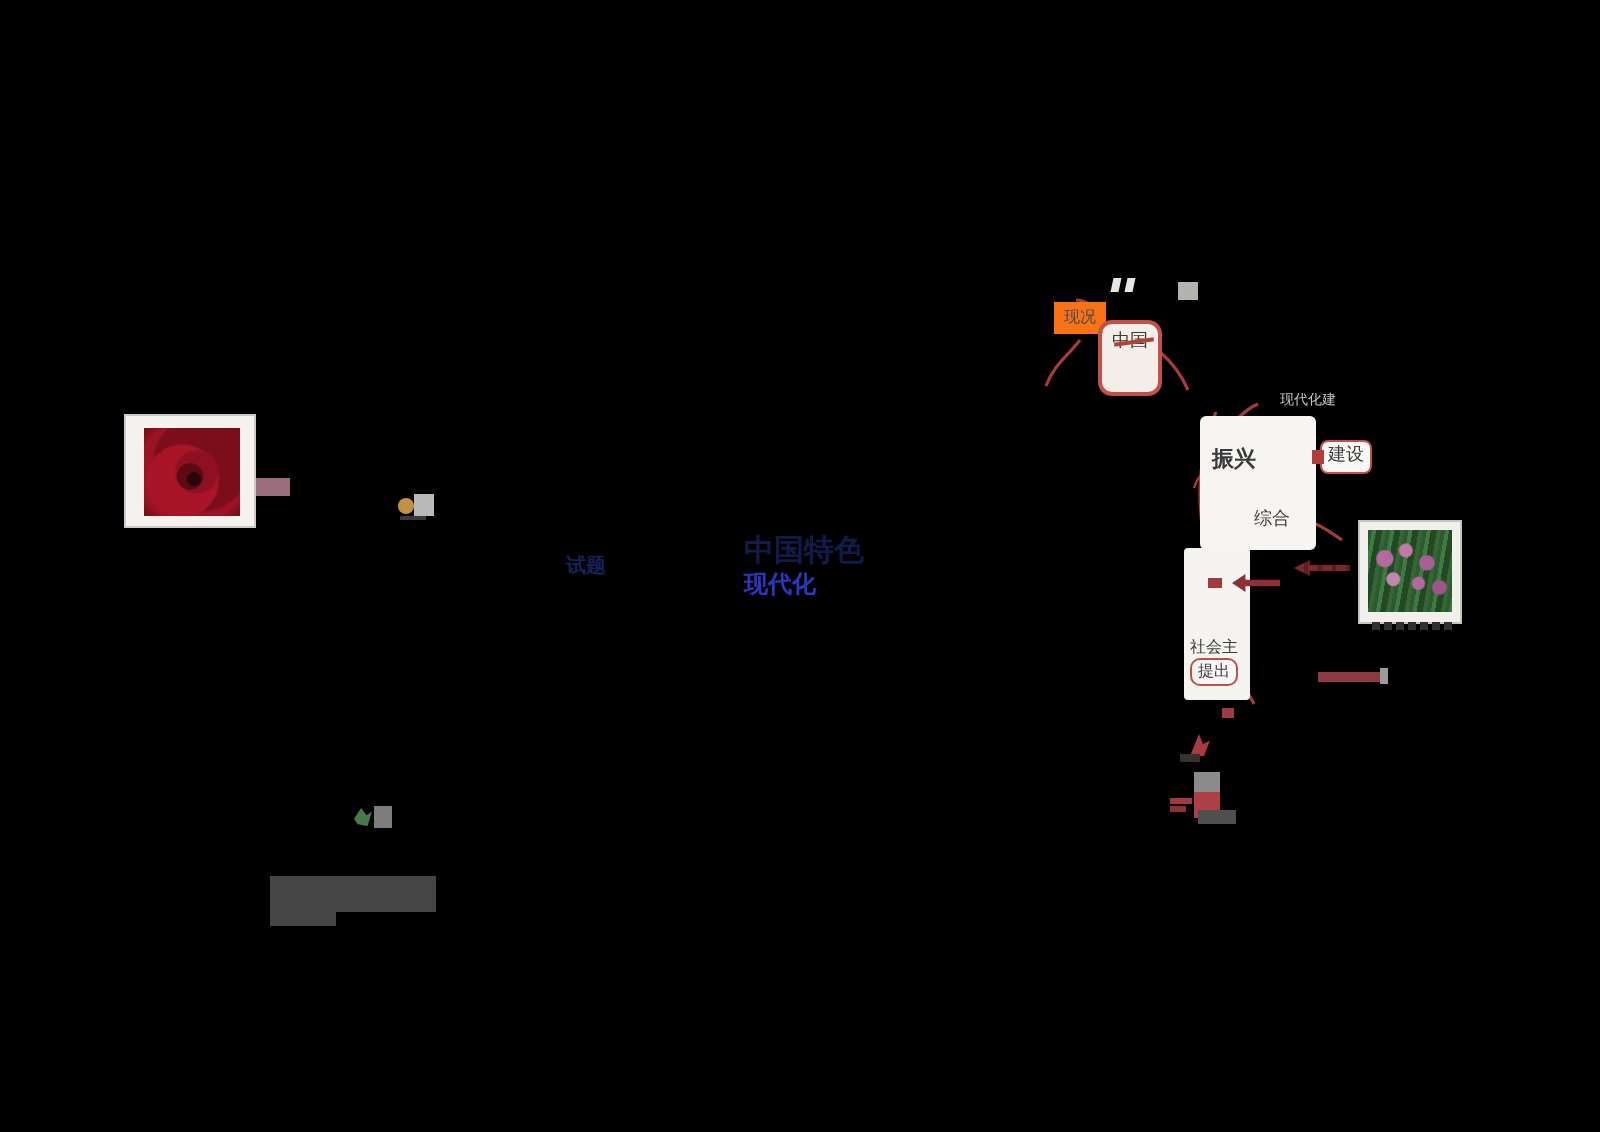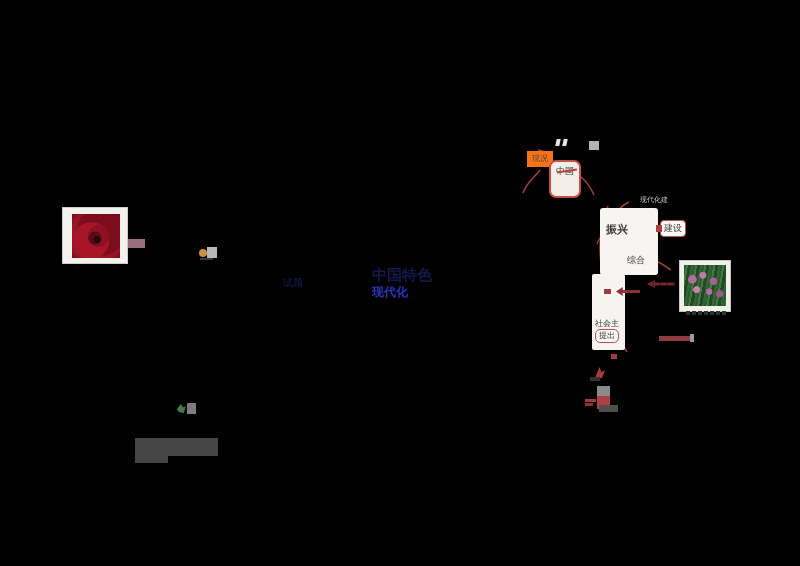--- a/index.html
+++ b/index.html
@@ -20,21 +20,21 @@
       radial-gradient(circle at 50% 50%, #9c1326 0 80%, #6f0c16 100%);
     background-color:#8e1020;}
 
   
   .pink-chip{left:128px;top:239px;width:17px;height:9px;background:#9a6e7c;}
   .orange-dot{left:199px;top:249px;width:8px;height:8px;border-radius:50%;background:#c49140;}
   .gray-chip{left:207px;top:247px;width:10px;height:11px;background:#b9b9b9;}
   .chip-underline{left:200px;top:258px;width:13px;height:2px;background:#3c3a36;}
 
   
-  .dim-navy-text{left:283px;top:276px;font-size:10px;font-weight:normal;color:#16235a;letter-spacing:0px;}
+  .dim-navy-text{left:283px;top:276px;font-size:10px;font-weight:bold;color:#16235a;letter-spacing:0px;}
   .navy-line1{left:372px;top:266px;font-size:15px;font-weight:bold;color:#111a49;}
   .blue-line2{left:372px;top:284px;font-size:12px;font-weight:bold;color:#2b36c0;}
 
   
   .tick-1{left:556px;top:139px;width:4px;height:7px;background:#e8e6e2;transform:skewX(-12deg);}
   .tick-2{left:563px;top:139px;width:4px;height:7px;background:#e8e6e2;transform:skewX(-12deg);}
   .top-gray-square{left:589px;top:141px;width:10px;height:9px;background:#b5b3b0;}
   .node-status{left:527px;top:151px;width:26px;height:16px;background:#f97316;
                color:#4a4a4a;font-size:8px;line-height:16px;text-align:center;}
   .node-china{left:549px;top:160px;width:32px;height:38px;background:#f4eee8;

